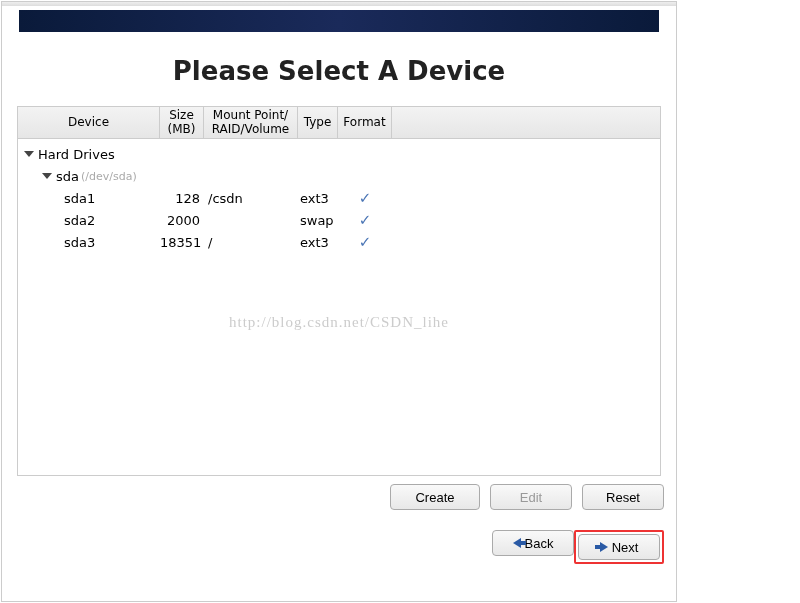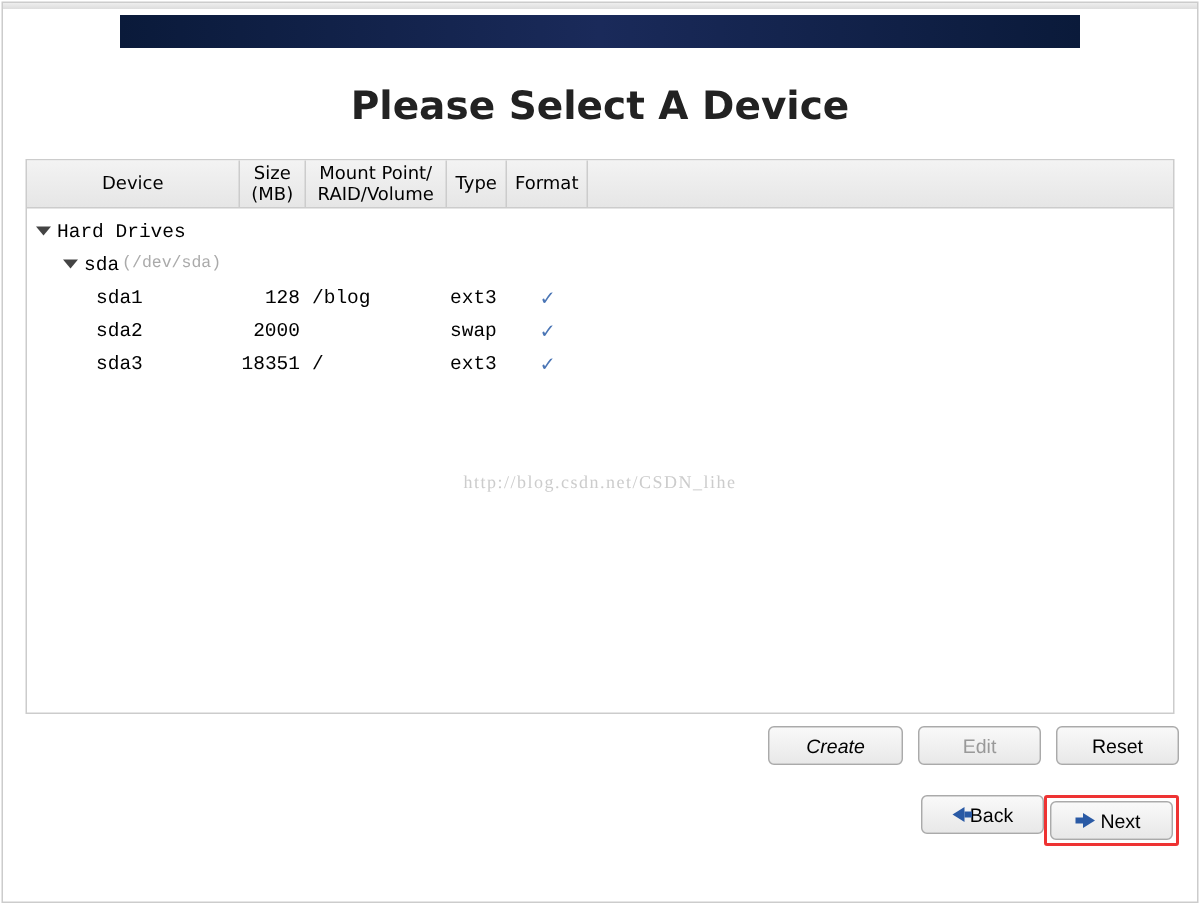--- a/index.html
+++ b/index.html
@@ -1,49 +1,49 @@
 <!DOCTYPE html>
 <html><head>
   <meta charset="utf-8">
   <style>
     * { box-sizing: border-box; margin: 0; padding: 0; }
     body { font-family: "DejaVu Sans", "Liberation Sans", sans-serif; font-size: 13px; background: #fff; width: 800px; height: 603px; overflow: hidden; position: relative; }
-    .outer { border: 1px solid #ccc; width: 798px; height: 601px; margin: 1px; position: relative; }
+    .outer { border: 1px solid #ccc; width: 676px; height: 601px; margin: 1px; position: relative; }
     .topbar { height: 4px; background: linear-gradient(180deg, #eee, #ddd); }
     .banner { margin: 4px auto 0; width: 640px; height: 22px; background: linear-gradient(90deg, #0a1a3a 0%, #1a2a5a 50%, #0a1a3a 100%); }
     .title-area { text-align: center; padding: 24px 0 20px; }
     .title-area h1 { font-size: 26px; font-weight: bold; color: #222; }
     .table-wrap { border: 1px solid #ccc; margin: 0 15px; height: 370px; background: #fff; }
     .thead { display: flex; background: linear-gradient(180deg, #f3f3f3, #e6e6e6); border-bottom: 1px solid #ccc; height: 32px; align-items: center; }
     .th { border-right: 1px solid #ccc; height: 100%; display: flex; align-items: center; justify-content: center; font-size: 12px; text-align: center; line-height: 1.1; padding: 0 2px; }
     .th.device { width: 142px; }
     .th.size { width: 44px; }
     .th.mount { width: 94px; }
     .th.type { width: 40px; }
     .th.format { width: 54px; }
-    .tbody { padding: 4px 0; font-family: Liberation Mono, monospace; }
+    .tbody { padding: 4px 0; }
     .row { display: flex; align-items: center; height: 22px; }
     .cell { font-size: 13px; }
     .cell.device { width: 142px; display: flex; align-items: center; }
     .cell.size { width: 44px; text-align: right; padding-right: 4px; }
     .cell.mount { width: 94px; padding-left: 4px; }
     .cell.type { width: 40px; padding-left: 2px; }
     .cell.format { width: 54px; display: flex; justify-content: center; }
     .tri { display: inline-block; width: 0; height: 0; border-left: 5px solid transparent; border-right: 5px solid transparent; border-top: 6px solid #444; margin-right: 4px; }
     .indent1 { padding-left: 6px; }
     .indent2 { padding-left: 24px; }
     .indent3 { padding-left: 46px; }
     .subtext { color: #aaa; font-size: 11px; margin-left: 2px; }
     .check { color: #4a75b5; font-size: 15px; }
-    .watermark { position: absolute; left: 0; right: 0; top: 312px; text-align: center; color: #ccc; font-family: "Times New Roman", serif; font-size: 12px; pointer-events: none; letter-spacing: 1px; }
+    .watermark { position: absolute; left: 0; right: 0; top: 312px; text-align: center; color: #ccc; font-family: "Times New Roman", serif; font-size: 15px; pointer-events: none; letter-spacing: 1px; }
     .btn-row1 { display: flex; justify-content: flex-end; gap: 10px; padding: 8px 12px 0; }
     .btn-row2 { display: flex; justify-content: flex-end; padding: 20px 12px 0; }
     .btn { min-width: 82px; height: 26px; border: 1px solid #aaa; border-radius: 4px; background: linear-gradient(180deg, #f9f9f9, #e8e8e8); font-size: 13px; display: inline-flex; align-items: center; justify-content: center; gap: 4px; cursor: pointer; }
     .btn.disabled { color: #999; cursor: default; }
-    .btn.wide { min-width: 90px; font-style: italic; }
+    .btn.wide { min-width: 90px; }
     .arrow-left { display: inline-block; width: 0; height: 0; border-top: 5px solid transparent; border-bottom: 5px solid transparent; border-right: 8px solid #2a5aa5; position: relative; }
     .arrow-left::after { content: ""; position: absolute; left: 8px; top: -2px; width: 5px; height: 4px; background: #2a5aa5; }
     .arrow-right { display: inline-block; width: 0; height: 0; border-top: 5px solid transparent; border-bottom: 5px solid transparent; border-left: 8px solid #2a5aa5; position: relative; }
     .arrow-right::before { content: ""; position: absolute; right: 8px; top: -2px; width: 5px; height: 4px; background: #2a5aa5; }
     .highlight-next { border: 2px solid #e33; padding: 2px; border-radius: 2px; }
   </style>
 </head>
 <body>
 
 <div class="outer">
@@ -72,21 +72,21 @@
       <div class="row">
         <div class="cell device indent2">
           <span class="tri"></span>
           <span>sda</span>
           <span class="subtext">(/dev/sda)</span>
         </div>
       </div>
       <div class="row">
         <div class="cell device indent3">sda1</div>
         <div class="cell size">128</div>
-        <div class="cell mount">/blog</div>
+        <div class="cell mount">/csdn</div>
         <div class="cell type">ext3</div>
         <div class="cell format">
             <span class="check">✓</span>
           </div>
       </div>
       <div class="row">
         <div class="cell device indent3">sda2</div>
         <div class="cell size">2000</div>
         <div class="cell mount"></div>
         <div class="cell type">swap</div>

